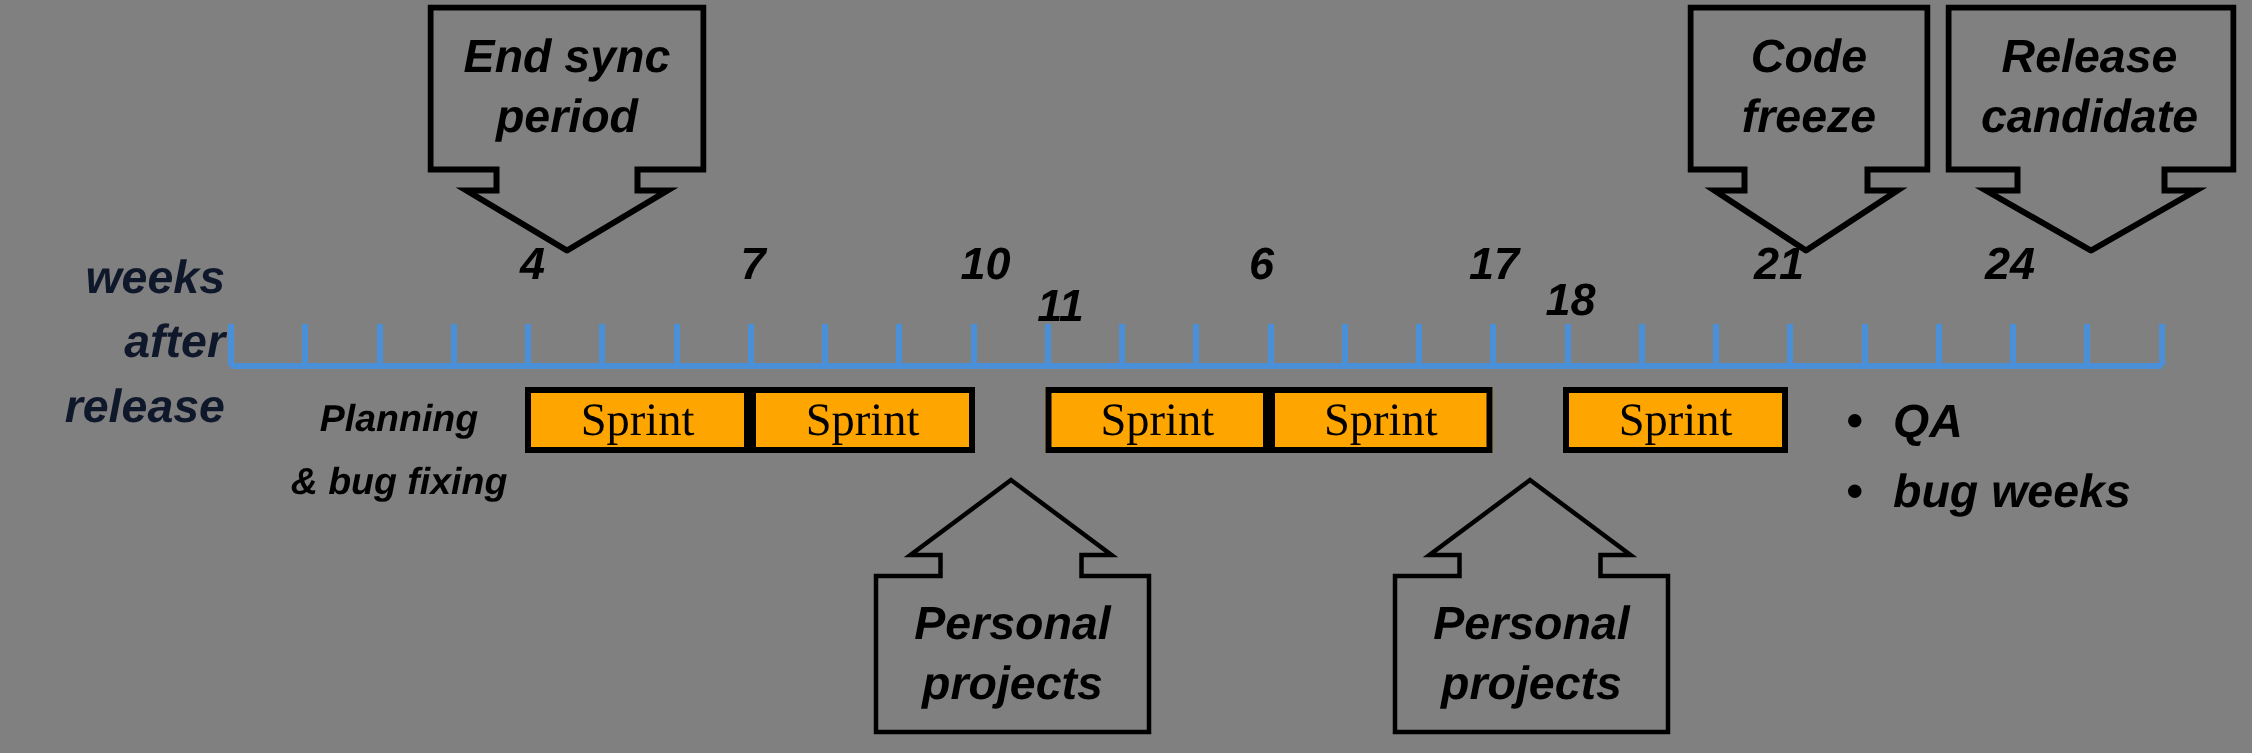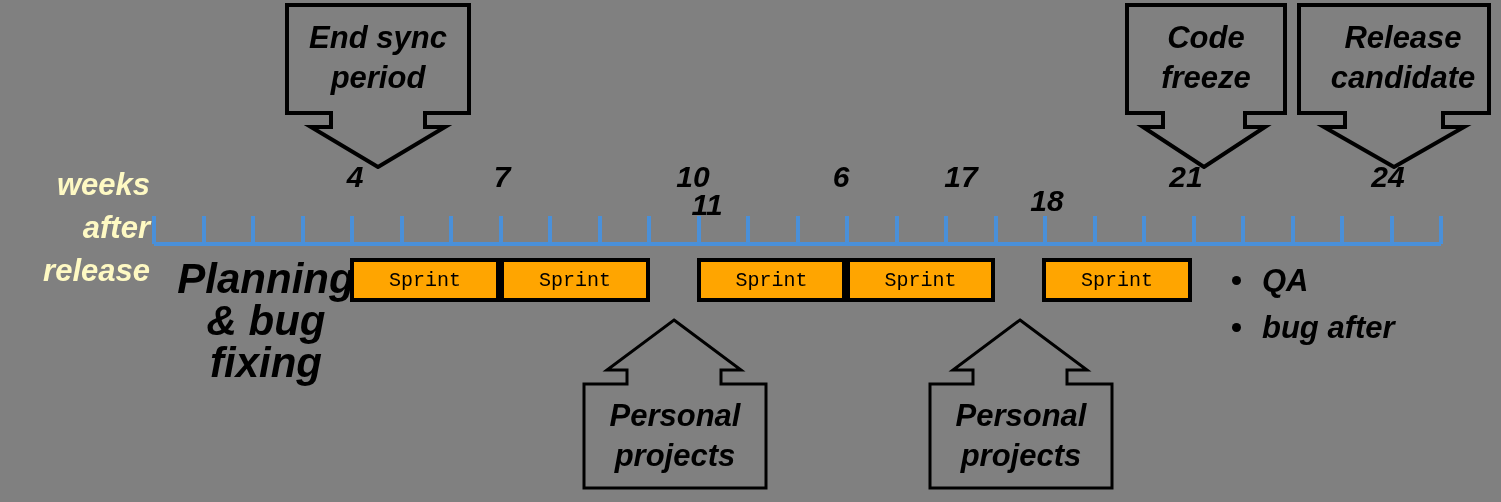--- a/index.html
+++ b/index.html
@@ -9,48 +9,48 @@
     font-family:"Liberation Sans", sans-serif;
     overflow:hidden;
     position:relative;
   }
   #stage{position:absolute;left:0;top:0;width:1501px;height:502px;}
 
   
   #axis-caption{
     left:0px;top:163px;width:150px;
     text-align:right;font-size:31px;line-height:43px;
-    font-style:italic;font-weight:bold;color:#fef9c3;
+    font-style:italic;font-weight:bold;color:#0f172a;
     position:absolute;white-space:normal;
   }
 
   
   .week-label{
     position:absolute;top:160px;
     font-size:30px;font-style:italic;font-weight:bold;color:#000;
     transform:translateX(-50%);
     white-space:nowrap;
   }
 
   
   #planning{
     position:absolute;left:176px;top:258px;width:180px;
-    text-align:center;font-size:42px;line-height:42px;
+    text-align:center;font-size:25px;line-height:42px;
     font-style:italic;font-weight:bold;color:#000;
   }
 
   
   .sprint-box{
     position:absolute;top:258px;height:44px;
     background:#FFA500;
     border:4px solid #000;
     box-sizing:border-box;
     display:flex;align-items:center;justify-content:center;
-    font-size:20px;font-style:normal;font-weight:normal;color:#000;
-    font-family:Liberation Mono, monospace;
+    font-size:31px;font-style:normal;font-weight:normal;color:#000;
+    font-family:Liberation Serif, serif;
   }
 
   
   .callout{position:absolute;}
   .callout-text{
     position:absolute;
     text-align:center;
     font-size:31px;line-height:40px;
     font-style:italic;font-weight:bold;color:#000;
     white-space:pre-line;
@@ -88,33 +88,33 @@
       <path d="M2,2 L160,2 L160,110 L120,110 L120,124 L140,124 L79,164 L18,124 L38,124 L38,110 L2,110 Z" fill="none" stroke="#000" stroke-width="4" stroke-linejoin="miter"></path>
     </svg>
     <div class="callout-text" style="left:2px;top:2px;width:158px;height:106px;">Code
 freeze</div>
   </div>
 
   <div class="callout" style="left:1297px;top:3px;width:194px;height:166px;">
     <svg width="194" height="166" viewBox="0 0 194 166">
       <path d="M2,2 L192,2 L192,110 L146,110 L146,124 L167,124 L97,164 L27,124 L48,124 L48,110 L2,110 Z" fill="none" stroke="#000" stroke-width="4" stroke-linejoin="miter"></path>
     </svg>
-    <div class="callout-text" style="left:12px;top:2px;width:188px;height:106px;">Release
+    <div class="callout-text" style="left:2px;top:2px;width:188px;height:106px;">Release
 candidate</div>
   </div>
 
   <div class="week-label" style="left:355px;">4</div>
   <div class="week-label" style="left:502px;">7</div>
-  <div class="week-label" style="left:657px;margin-left:36px;">10</div>
+  <div class="week-label" style="left:657px;">10</div>
   <div class="week-label" style="left:707px;margin-top:28px;">11</div>
   <div class="week-label" style="left:841px;">6</div>
-  <div class="week-label" style="left:961px;">17</div>
+  <div class="week-label" style="left:996px;">17</div>
   <div class="week-label" style="left:1047px;margin-top:24px;">18</div>
   <div class="week-label" style="left:1186px;">21</div>
-  <div class="week-label" style="left:1340px;margin-left:48px;">24</div>
+  <div class="week-label" style="left:1340px;">24</div>
 
   <div id="axis-caption">weeks after release</div>
 
   <svg style="position:absolute;left:150px;top:206px;" width="1295" height="44" viewBox="0 0 1295 44">
     <g stroke="#4a90d9" stroke-width="4" fill="none" shape-rendering="crispEdges">
       <line x1="4" y1="38" x2="1291" y2="38"></line>
       <line x1="4" y1="10" x2="4" y2="38"></line>
       <line x1="53.5" y1="10" x2="53.5" y2="38"></line>
       <line x1="103" y1="10" x2="103" y2="38"></line>
       <line x1="152.5" y1="10" x2="152.5" y2="38"></line>
@@ -170,18 +170,18 @@
   </div>
 
   <div id="bullets">
     <ul>
       <li>
         <span class="dot"></span>
         <span>QA</span>
       </li>
       <li>
         <span class="dot"></span>
-        <span>bug after</span>
+        <span>bug weeks</span>
       </li>
     </ul>
   </div>
 
 </div>
 
 </body></html>

